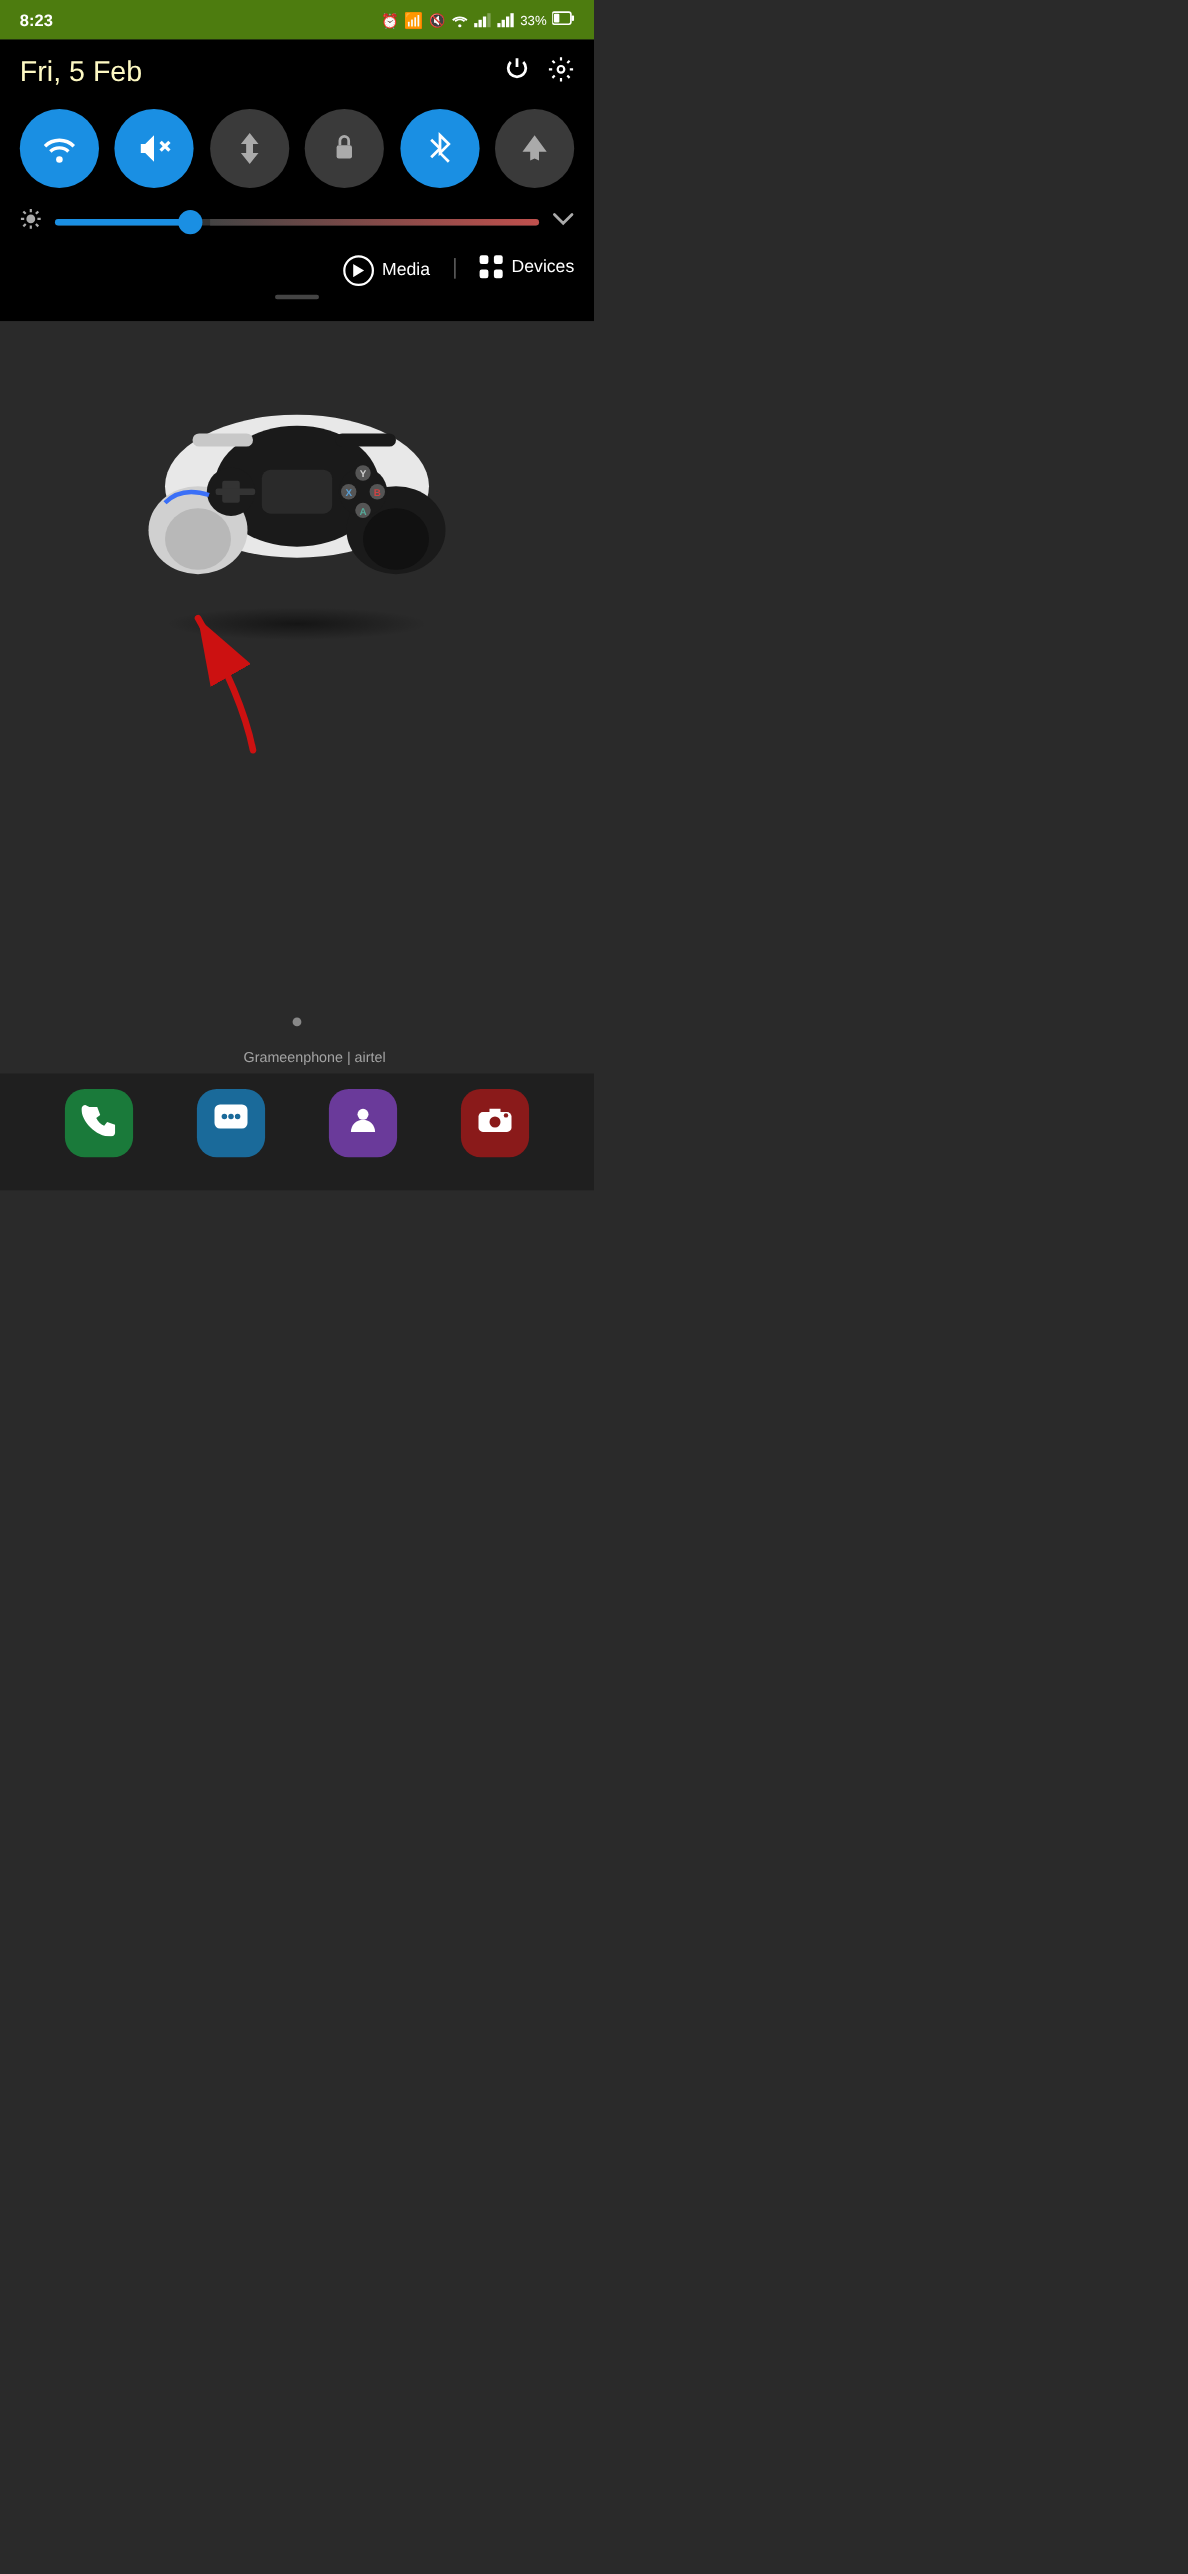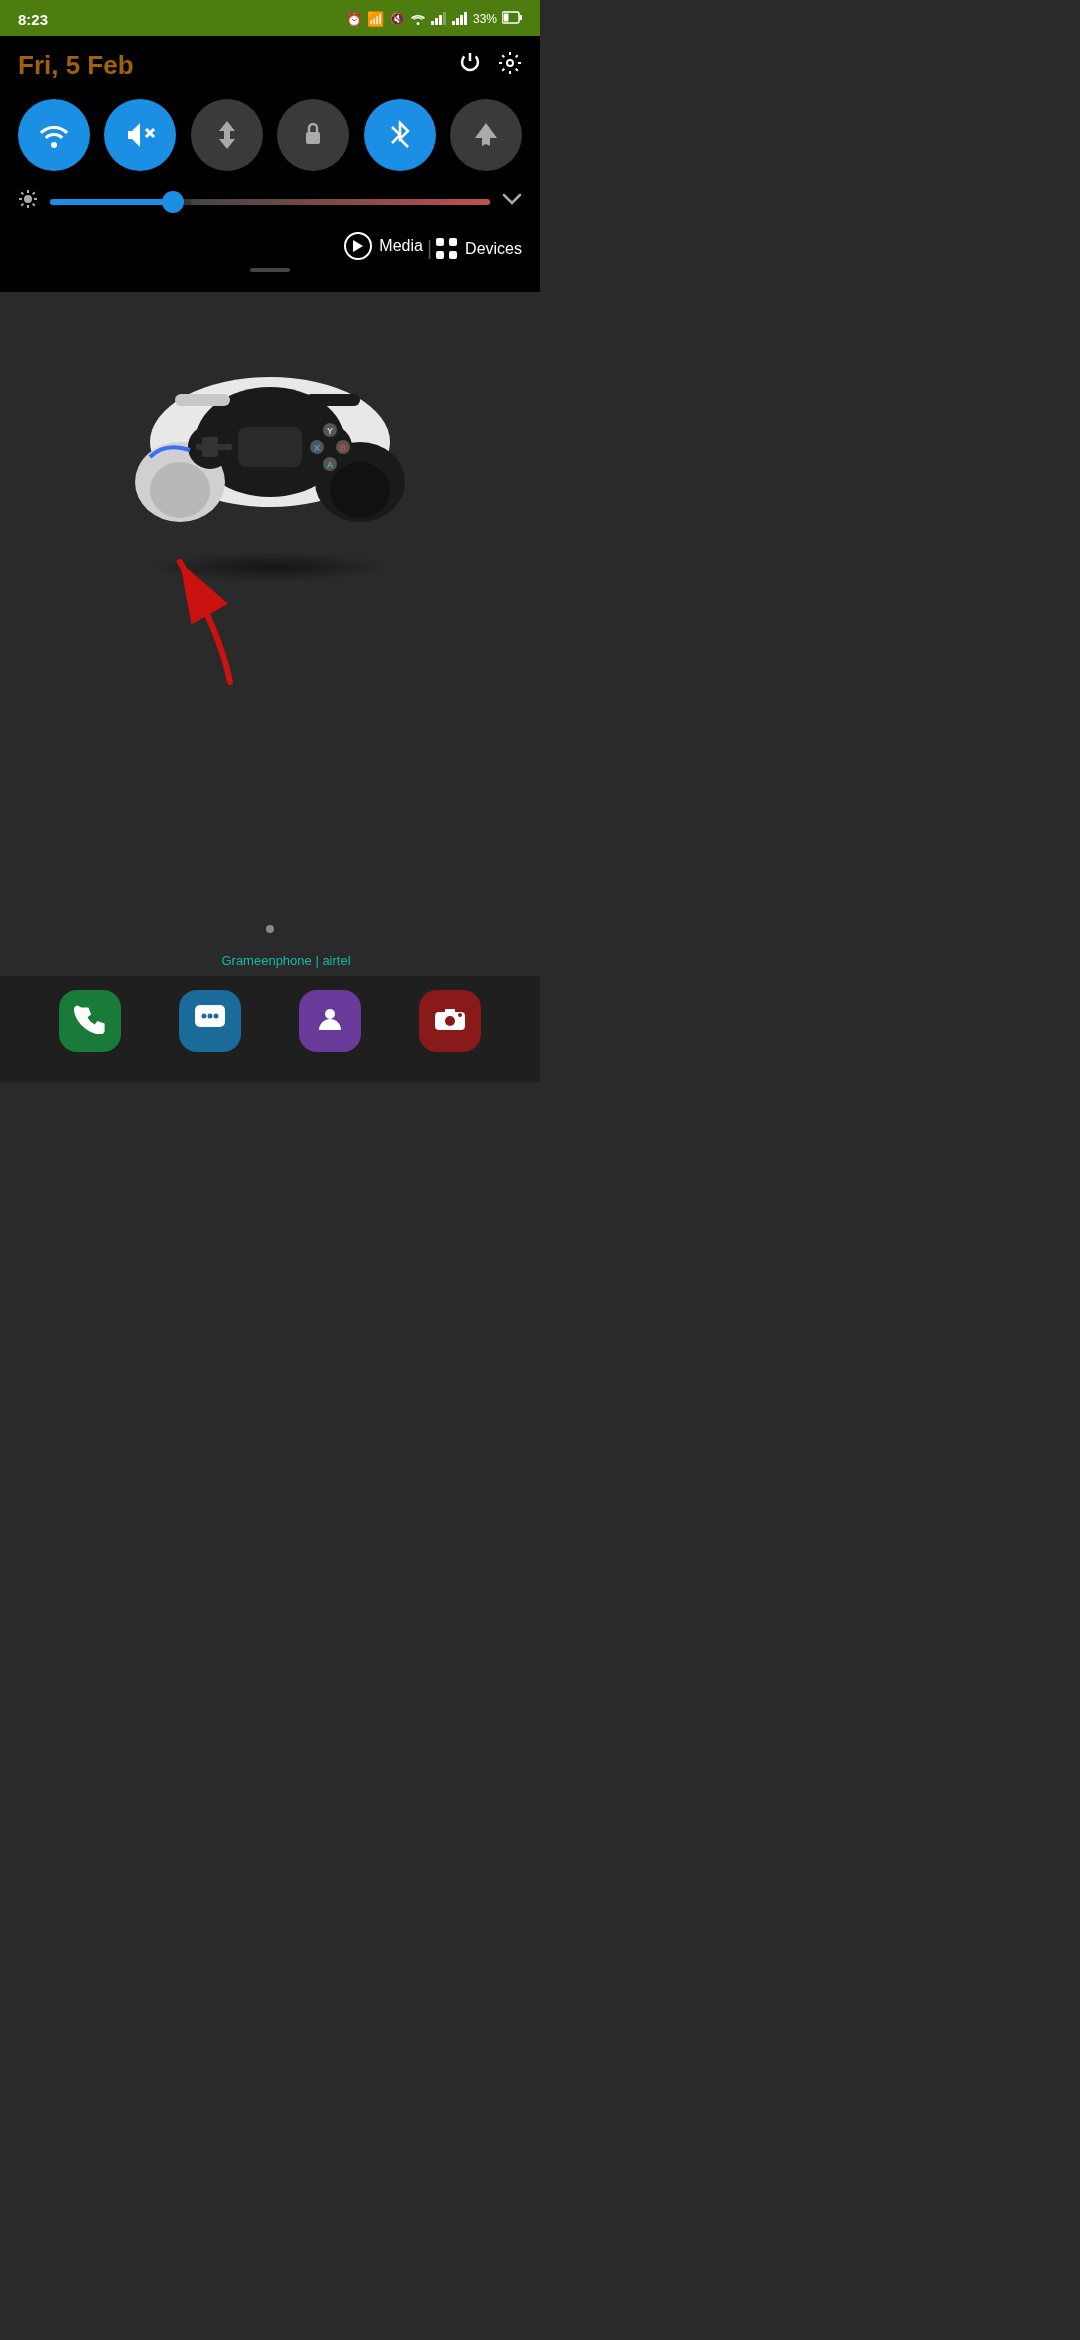--- a/index.html
+++ b/index.html
@@ -50,23 +50,23 @@
     }
 
     
     .date-row {
       display: flex;
       justify-content: space-between;
       align-items: center;
       padding: 14px 0 18px 0;
     }
     .date-text {
-      color: #a16207;
+      color: #fef9c3;
       font-size: 26px;
-      font-weight: 700;
+      font-weight: 400;
       text-align: right;
     }
     .date-icons {
       display: flex;
       gap: 16px;
       align-items: center;
     }
     .date-icon {
       color: #fff;
       font-size: 22px;
@@ -115,23 +115,23 @@
     .chevron-down {
       color: #aaa;
       font-size: 18px;
       flex-shrink: 0;
       cursor: pointer;
     }
 
     
     .media-devices-row {
       display: flex;
-      align-items: flex-end;
+      align-items: flex-start;
       justify-content: flex-end;
-      gap: 4px;
+      gap: 20px;
       padding-bottom: 8px;
     }
     .media-btn {
       display: flex;
       align-items: center;
       gap: 7px;
       color: #fff;
       font-size: 16px;
       font-weight: 500;
       cursor: pointer;
@@ -246,21 +246,21 @@
       cursor: pointer;
     }
     .dock-app-phone { background: #1a7a3a; }
     .dock-app-msg { background: #1a6a9a; }
     .dock-app-social { background: #6a3a9a; }
     .dock-app-camera { background: #8a1a1a; }
     .dock-icon { font-size: 30px; }
 
     .carrier-text {
       text-align: center;
-      color: #14b8a6;
+      color: #a3a3a3;
       font-size: 13px;
       padding-bottom: 8px;
       padding-left: 32px;
     }
 
     
     .slider-track-wrapper {
       flex: 1;
       display: flex;
       align-items: center;

